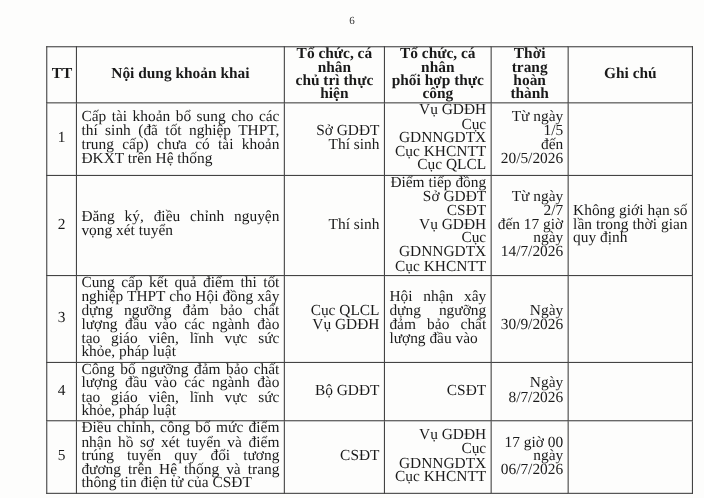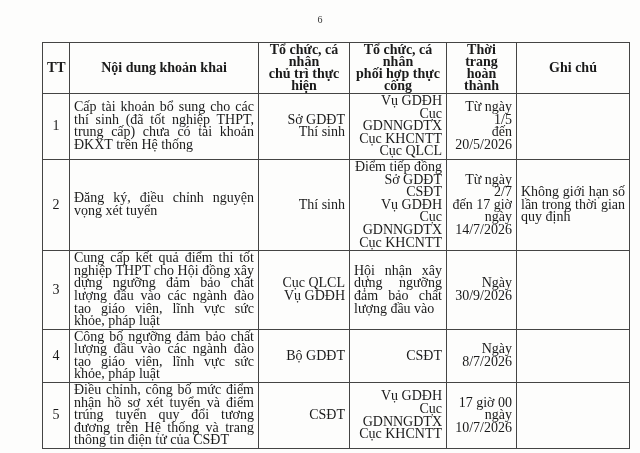--- a/index.html
+++ b/index.html
@@ -136,18 +136,18 @@
       <td class="left">
         <span class="line">CSĐT</span>
       </td>
       <td class="left">
         <span class="line">Vụ GDĐH</span>
         <span class="line">Cục GDNNGDTX</span>
         <span class="line">Cục KHCNTT</span>
       </td>
       <td class="center">
         <span class="line">17 giờ 00</span>
-        <span class="line">ngày 10/7/2026</span>
+        <span class="line">ngày 06/7/2026</span>
       </td>
       <td class="content"></td>
     </tr>
   </tbody>
 </table>
 
 </body></html>

